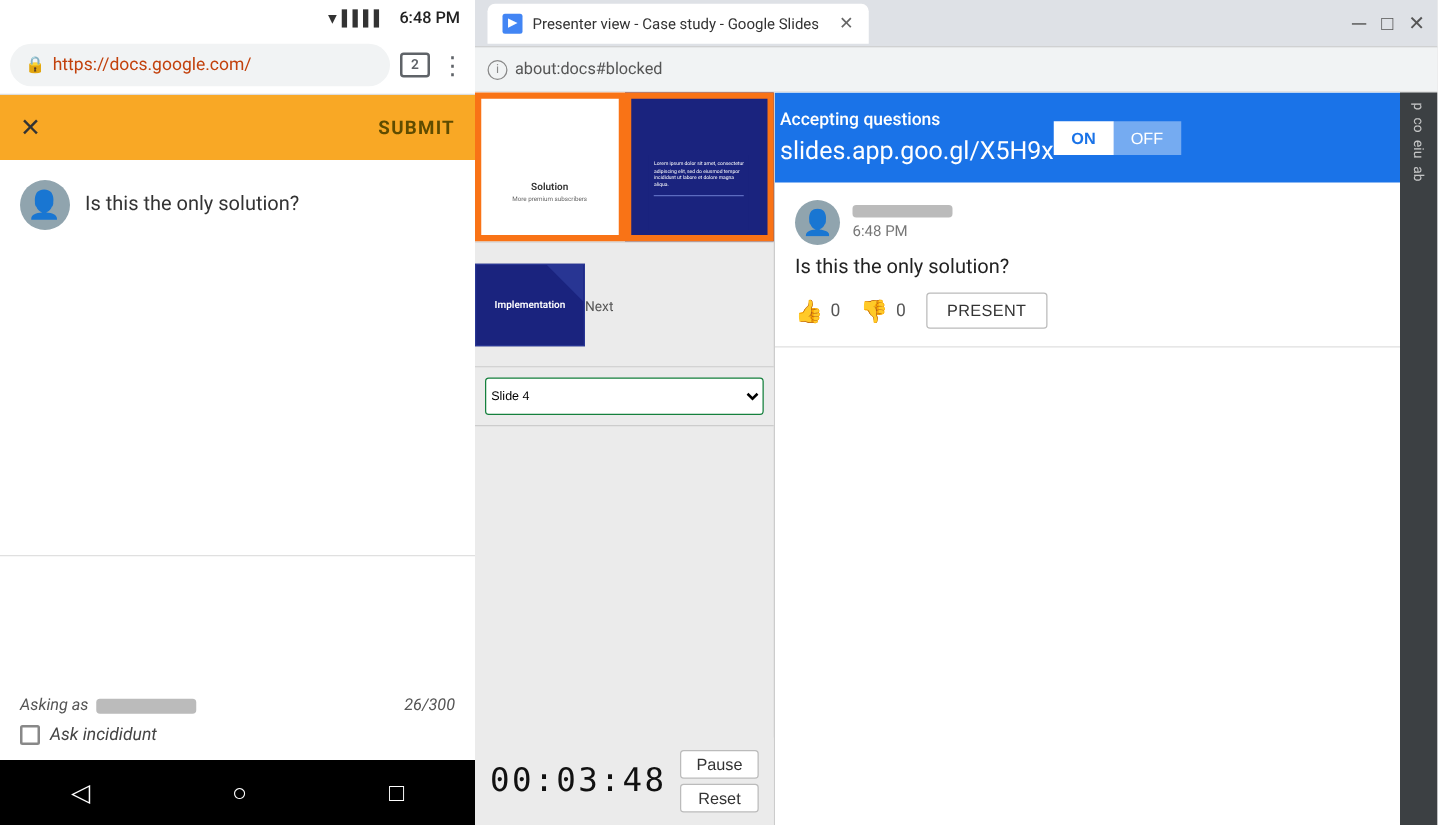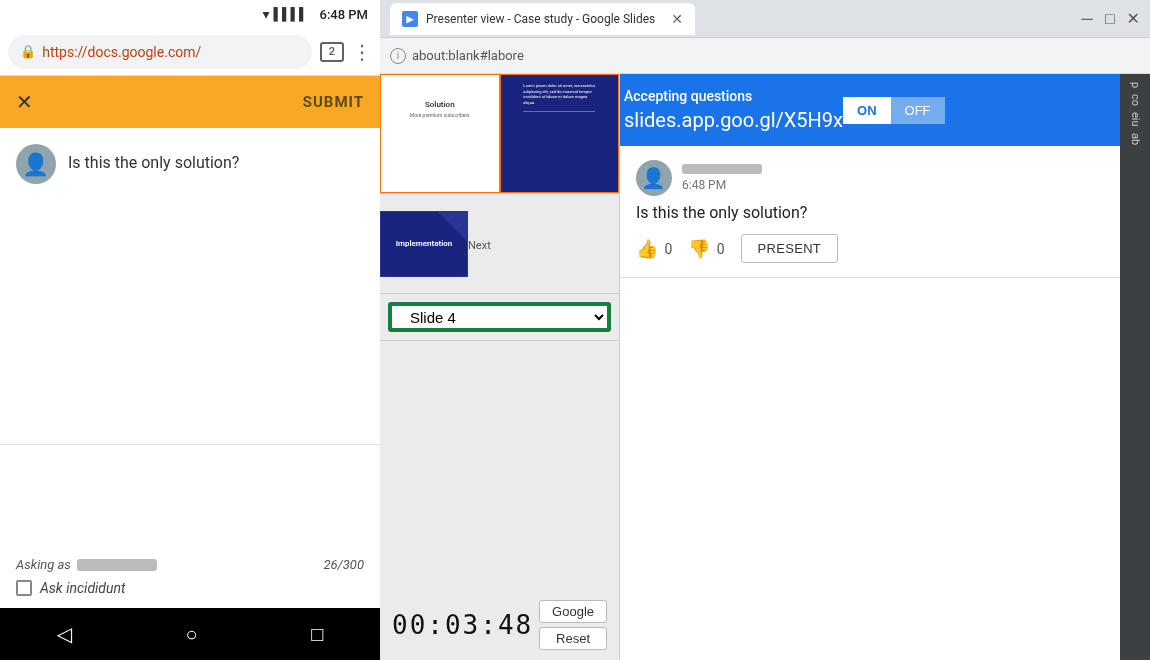--- a/index.html
+++ b/index.html
@@ -316,22 +316,22 @@
       display: flex;
       height: 120px;
       border-bottom: 1px solid #ccc;
     }
 
     .slide-thumb {
       flex: 1;
       display: flex;
       flex-direction: column;
       align-items: center;
-      justify-content: flex-start;
-      border: 1px solid #f97316;
+      justify-content: flex-end;
+      border: 5px solid #f97316;
       background: #fff;
       cursor: pointer;
       position: relative;
     }
     .slide-thumb-white {
       background: #fff;
       padding: 4px;
     }
     .slide-thumb-blue {
       background: #1a237e;
@@ -437,24 +437,24 @@
     }
 
     .slide-selector-row {
       padding: 8px;
       border-bottom: 1px solid #ccc;
       background: #ebebeb;
     }
     .slide-select {
       width: 100%;
       height: 30px;
-      font-size: 15px;
-      border: 4px solid #15803d;
+      font-size: 10px;
+      border: 1px solid #15803d;
       border-radius: 3px;
-      padding: 0 14px;
+      padding: 0 0;
       background: #fff;
       cursor: pointer;
     }
 
     .timer-row {
       display: flex;
       align-items: center;
       justify-content: space-between;
       padding: 10px 12px;
       background: #ebebeb;
@@ -710,21 +710,21 @@
     </div>
     <div class="chrome-window-controls">
       <span class="win-btn">─</span>
       <span class="win-btn">□</span>
       <span class="win-btn">✕</span>
     </div>
   </div>
 
   <div class="chrome-address-bar">
     <div class="info-icon-circle">i</div>
-    <span class="address-text">about:blank#labore</span>
+    <span class="address-text">about:docs#blocked</span>
   </div>
 
   <div class="chrome-main">
 
     <div class="slide-panel">
       <div class="slide-thumbnails">
 
         <div class="top-slides">
 
           <div class="slide-thumb slide-thumb-white">
@@ -758,21 +758,21 @@
           <select class="slide-select">
             <option>Slide 4</option>
           </select>
         </div>
 
       </div>
 
       <div class="timer-row">
         <span class="timer-display">00:03:48</span>
         <div class="timer-buttons">
-          <button class="timer-btn">Google</button>
+          <button class="timer-btn">Pause</button>
           <button class="timer-btn">Reset</button>
         </div>
       </div>
 
     </div>
 
     <div class="audience-panel">
 
 
       <div class="audience-content">

